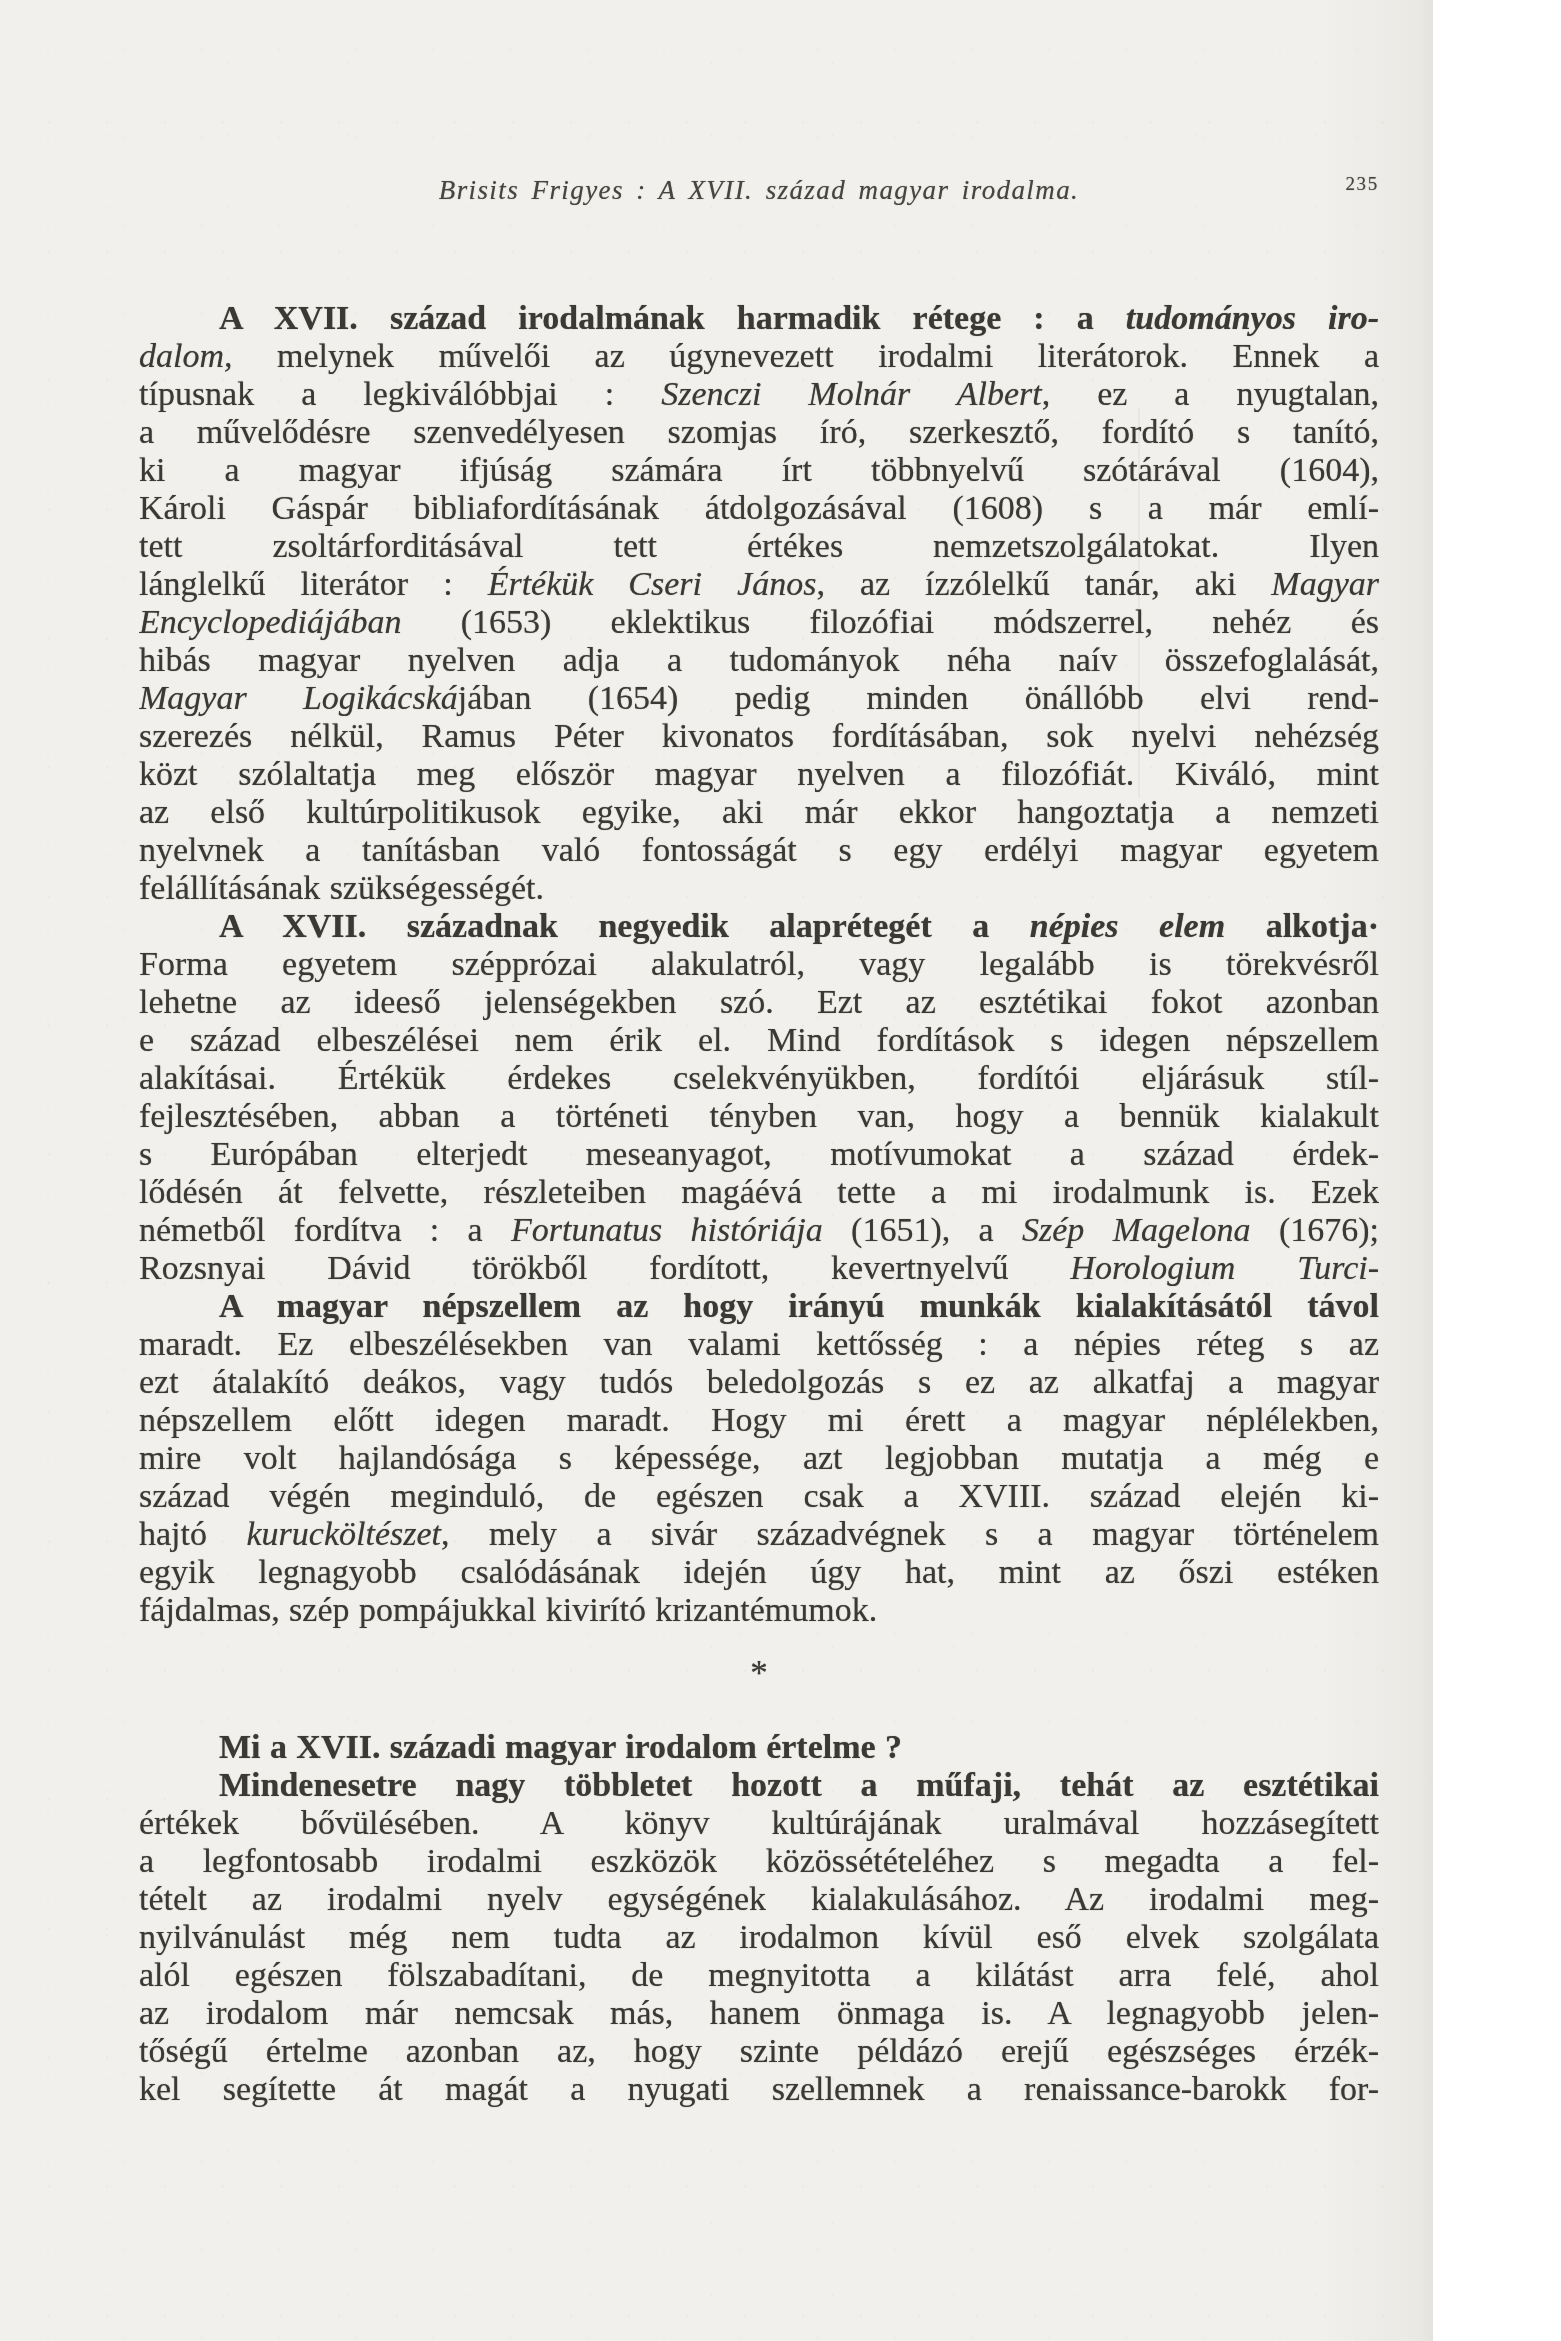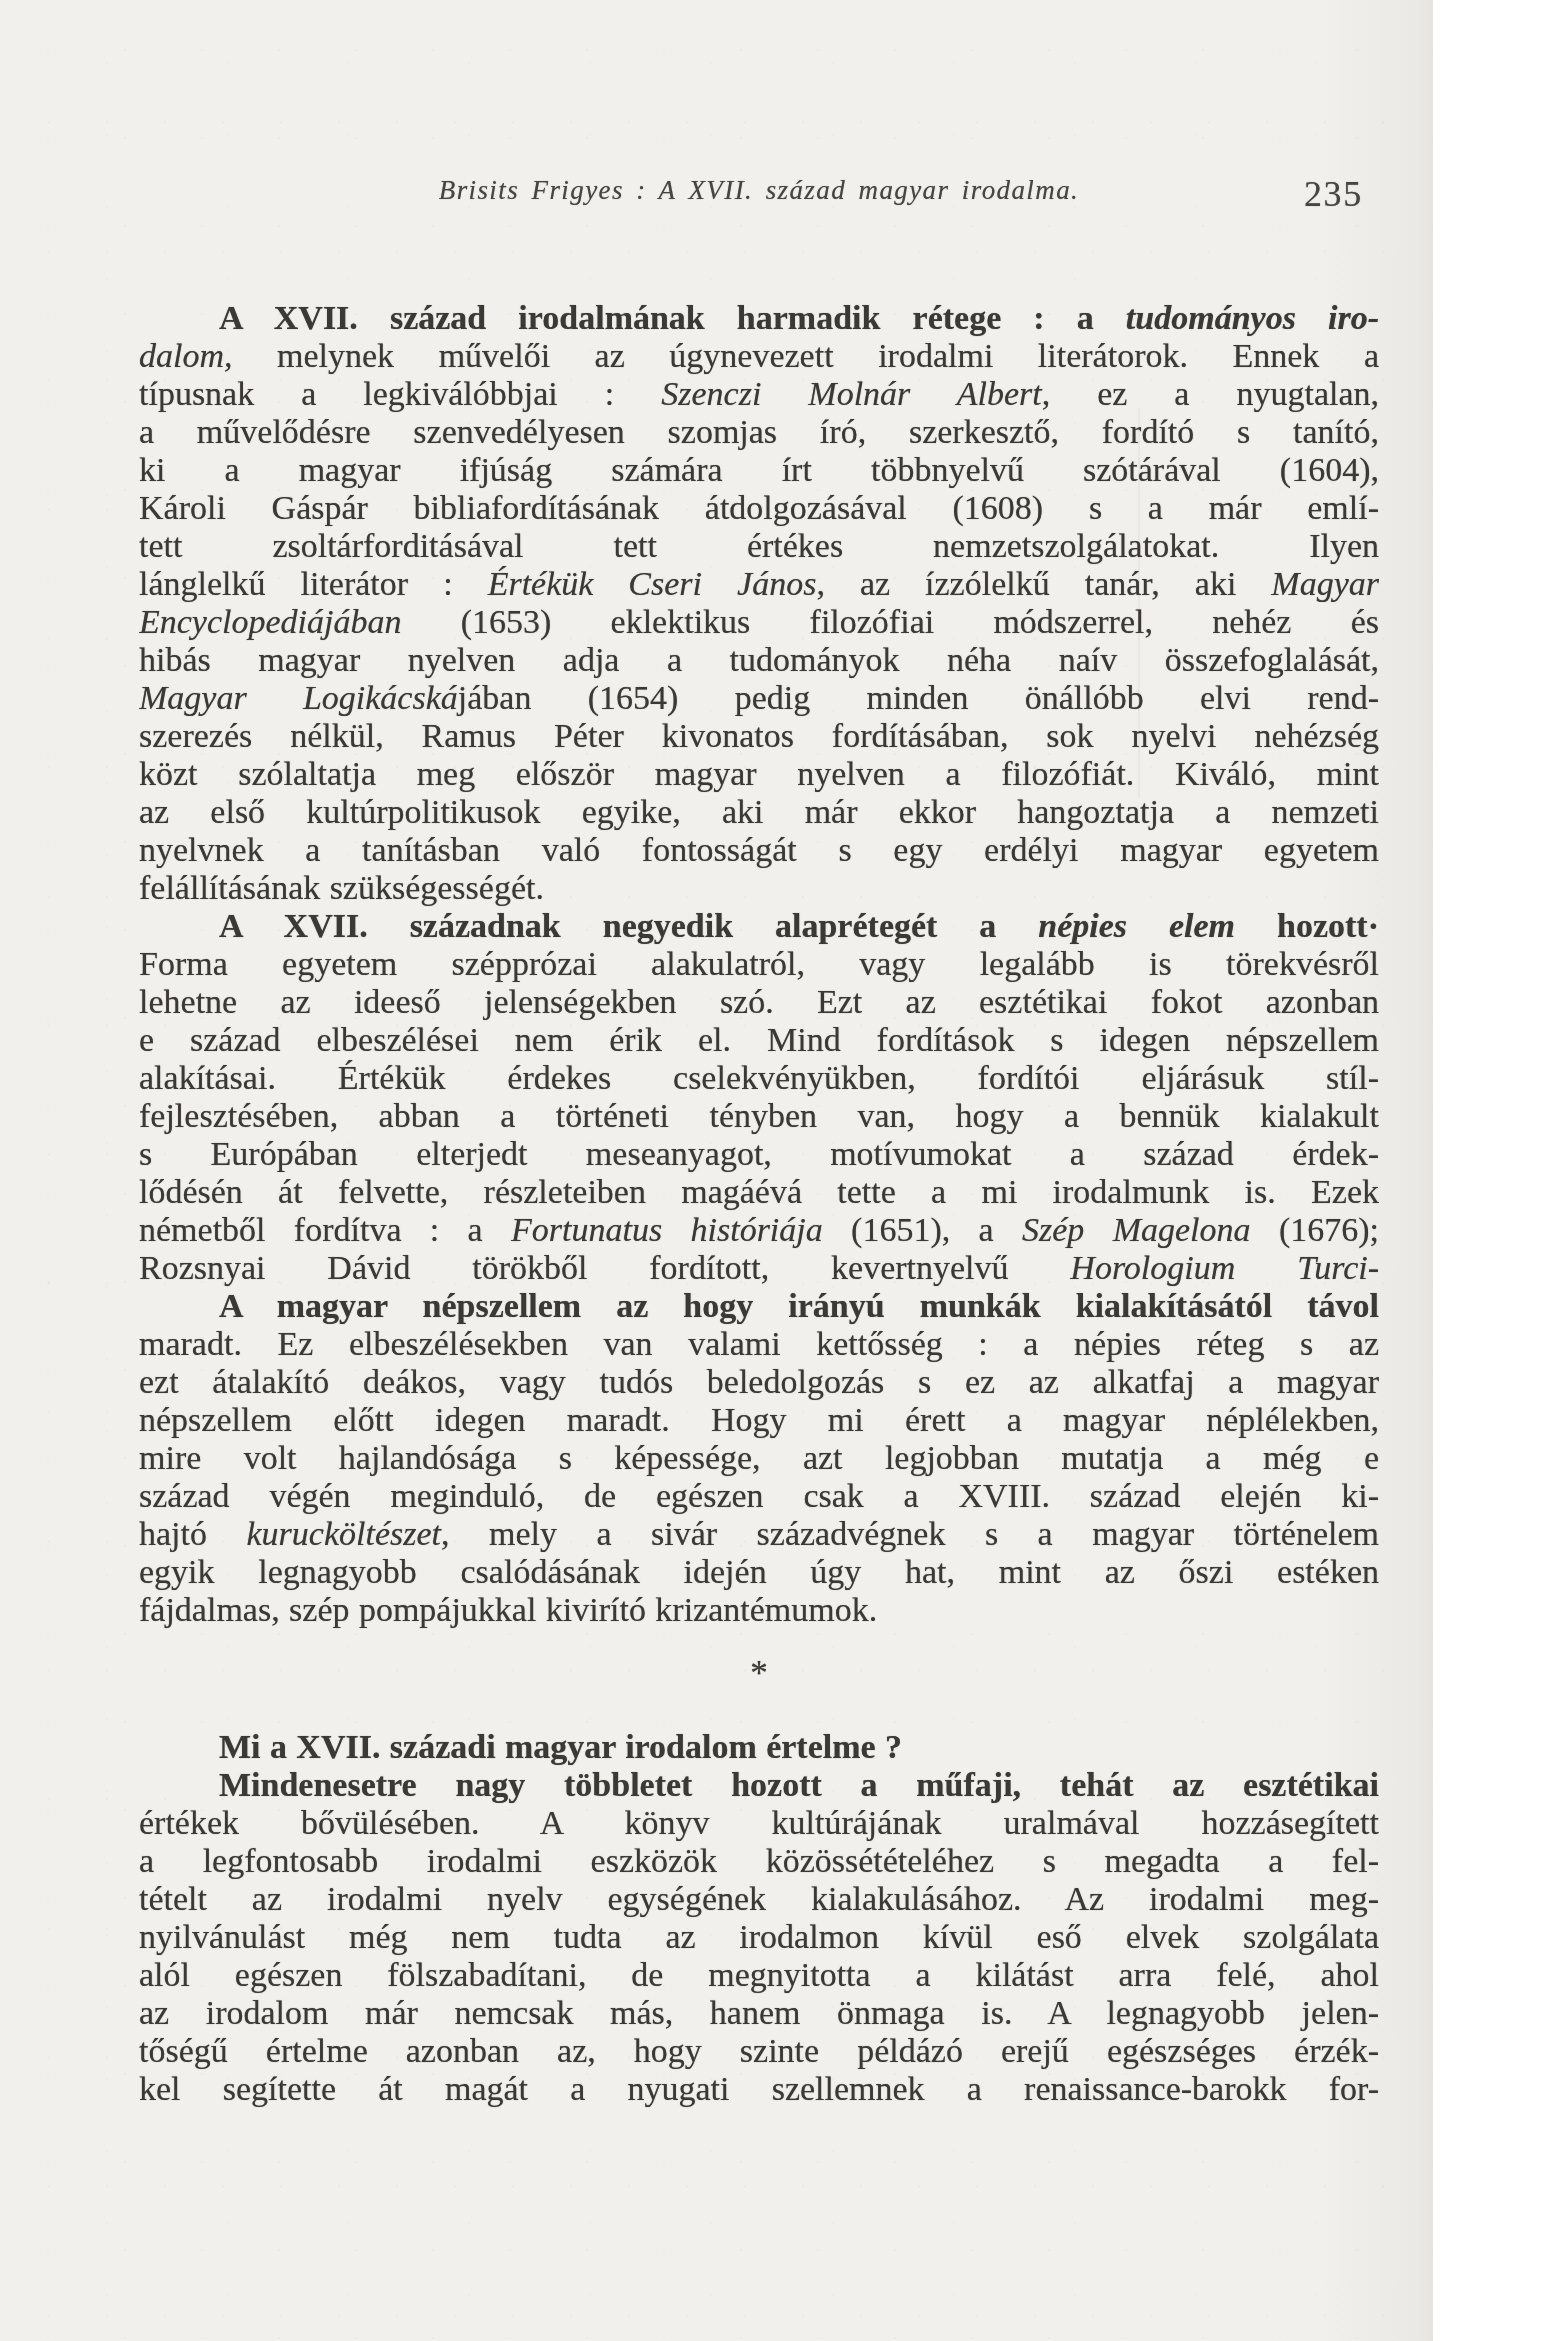--- a/index.html
+++ b/index.html
@@ -40,22 +40,22 @@
     text-align: center;
     font-style: italic;
     font-size: 27px;
     letter-spacing: 1.4px;
     word-spacing: 4.3px;
     white-space: nowrap;
     text-shadow: 0 0 1px rgba(71,69,64,0.55);
   }
   .page-number {
     position: absolute;
-    right: 16px; top: -1.7px;
-    font-size: 36px;
+    right: 0; top: -1.7px;
+    font-size: 19px;
     letter-spacing: 1.7px;
     text-shadow: 0 0 1px rgba(71,69,64,0.55);
   }
   .body {
     position: absolute;
     top: 299px; left: 139px;
     width: 1240px;
     font-size: 34px;
     line-height: 38px;
     color: #3b3934;
@@ -105,21 +105,21 @@
         <div class="line"><em>Encyclopediájában</em><span> (1653) eklektikus filozófiai módszerrel, nehéz és</span></div>
         <div class="line"><span>hibás magyar nyelven adja a tudományok néha naív összefoglalását,</span></div>
         <div class="line"><em>Magyar Logikácská</em><span>jában (1654) pedig minden önállóbb elvi rend-</span></div>
         <div class="line"><span>szerezés nélkül, Ramus Péter kivonatos fordításában, sok nyelvi nehézség</span></div>
         <div class="line"><span>közt szólaltatja meg először magyar nyelven a filozófiát. Kiváló, mint</span></div>
         <div class="line"><span>az első kultúrpolitikusok egyike, aki már ekkor hangoztatja a nemzeti</span></div>
         <div class="line"><span>nyelvnek a tanításban való fontosságát s egy erdélyi magyar egyetem</span></div>
         <div class="line ragged"><span>felállításának szükségességét.</span></div>
       </div>
       <div class="paragraph">
-        <div class="line indent"><span>A XVII. századnak negyedik alaprétegét a </span><em>népies elem</em><span> hozott·</span></div>
+        <div class="line indent"><span>A XVII. századnak negyedik alaprétegét a </span><em>népies elem</em><span> alkotja·</span></div>
         <div class="line"><span>Forma egyetem szépprózai alakulatról, vagy legalább is törekvésről</span></div>
         <div class="line"><span>lehetne az ideeső jelenségekben szó. Ezt az esztétikai fokot azonban</span></div>
         <div class="line"><span>e század elbeszélései nem érik el. Mind fordítások s idegen népszellem</span></div>
         <div class="line"><span>alakításai. Értékük  érdekes cselekvényükben, fordítói eljárásuk stíl-</span></div>
         <div class="line"><span>fejlesztésében, abban a történeti tényben van, hogy a bennük kialakult</span></div>
         <div class="line"><span>s Európában elterjedt meseanyagot,  motívumokat a század érdek-</span></div>
         <div class="line"><span>lődésén át felvette, részleteiben magáévá tette a mi irodalmunk is. Ezek</span></div>
         <div class="line"><span>németből fordítva : a </span><em>Fortunatus históriája</em><span> (1651), a </span><em>Szép Magelona</em><span> (1676);</span></div>
         <div class="line"><span>Rozsnyai Dávid törökből fordított, kevertnyelvű </span><em>Horologium Turci-</em></div>
       </div>

